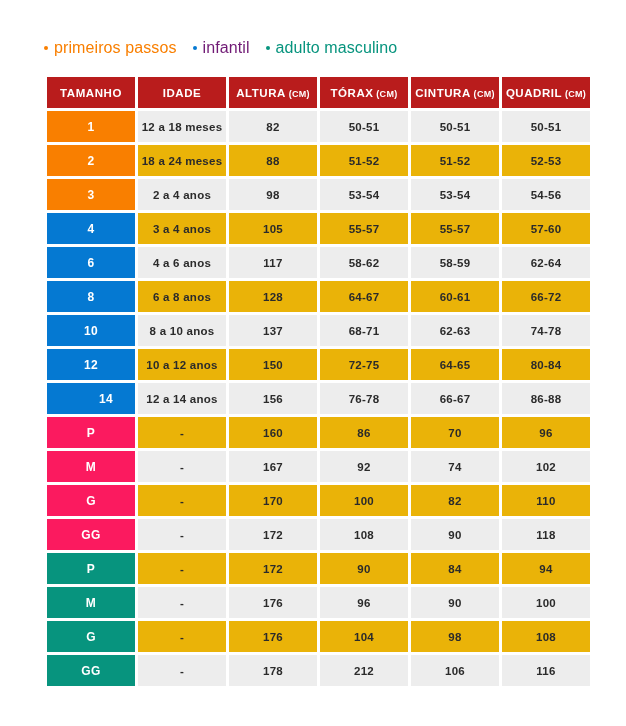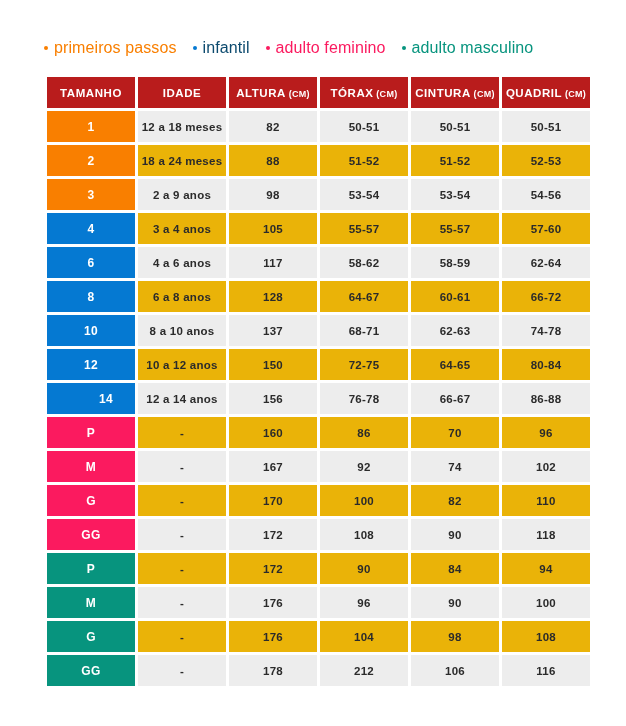--- a/index.html
+++ b/index.html
@@ -109,27 +109,23 @@
 </head>
 <body>
 
 <div id="page">
 
   <div id="legend">
       <div class="legend-item" style="color: rgb(249, 127, 0);">
         <span class="legend-dot" style="background: rgb(249, 127, 0);"></span>
         <span>primeiros passos</span>
       </div>
-      <div class="legend-item" style="color: #0c4a6e;">
+      <div class="legend-item" style="color: #701a75;">
         <span class="legend-dot" style="background: rgb(5, 121, 210);"></span>
         <span>infantil</span>
-      </div>
-      <div class="legend-item" style="color: rgb(251, 26, 95);">
-        <span class="legend-dot" style="background: rgb(251, 26, 95);"></span>
-        <span>adulto feminino</span>
       </div>
       <div class="legend-item" style="color: rgb(7, 148, 126);">
         <span class="legend-dot" style="background: rgb(7, 148, 126);"></span>
         <span>adulto masculino</span>
       </div>
     </div>
 
   <table id="size-table">
     <colgroup>
       <col class="col-tam">
@@ -161,21 +157,21 @@
         <tr class="band-b">
           <td class="size-cell" style="background: rgb(249, 127, 0);">2</td>
           <td class="data">18 a 24 meses</td>
           <td class="data">88</td>
           <td class="data">51-52</td>
           <td class="data">51-52</td>
           <td class="data">52-53</td>
         </tr>
         <tr class="band-a">
           <td class="size-cell" style="background: rgb(249, 127, 0);">3</td>
-          <td class="data">2 a 9 anos</td>
+          <td class="data">2 a 4 anos</td>
           <td class="data">98</td>
           <td class="data">53-54</td>
           <td class="data">53-54</td>
           <td class="data">54-56</td>
         </tr>
         <tr class="band-b">
           <td class="size-cell" style="background: rgb(5, 121, 210);">4</td>
           <td class="data">3 a 4 anos</td>
           <td class="data">105</td>
           <td class="data">55-57</td>

